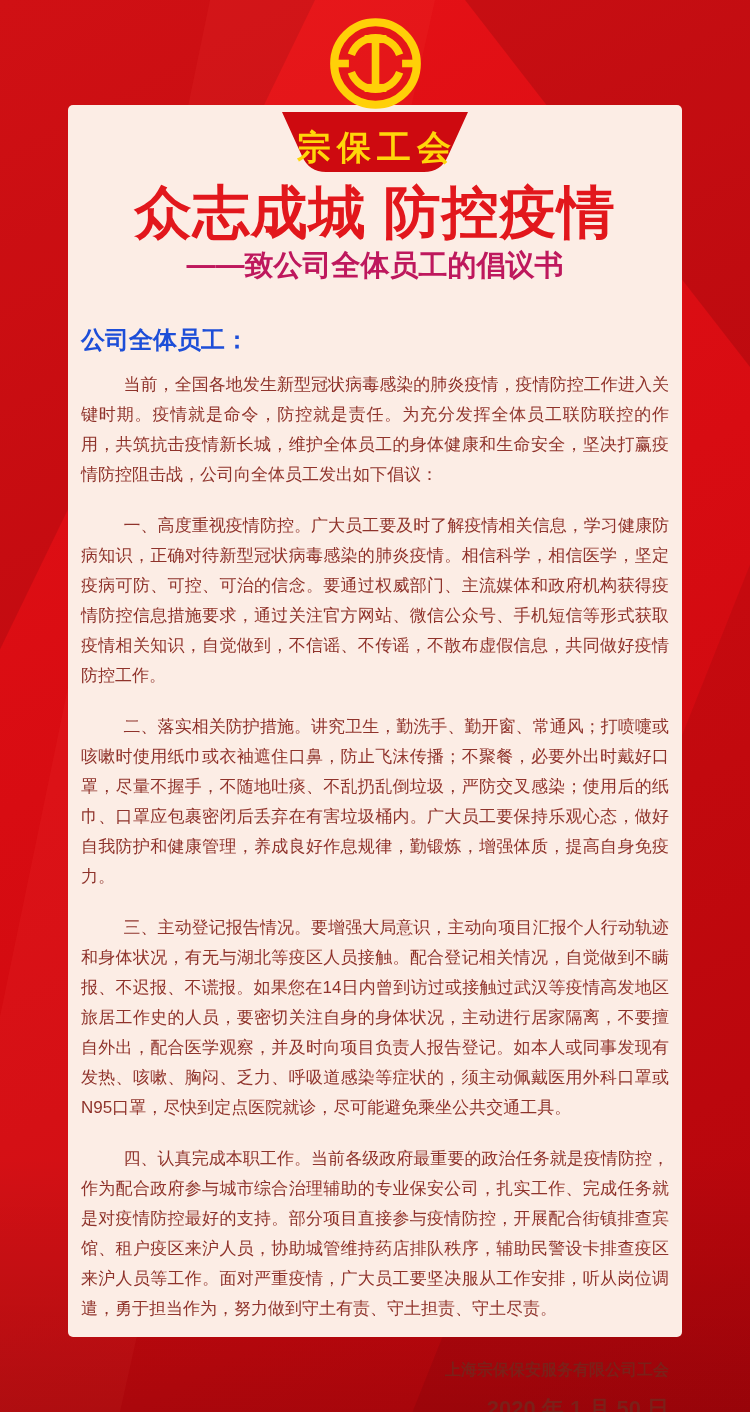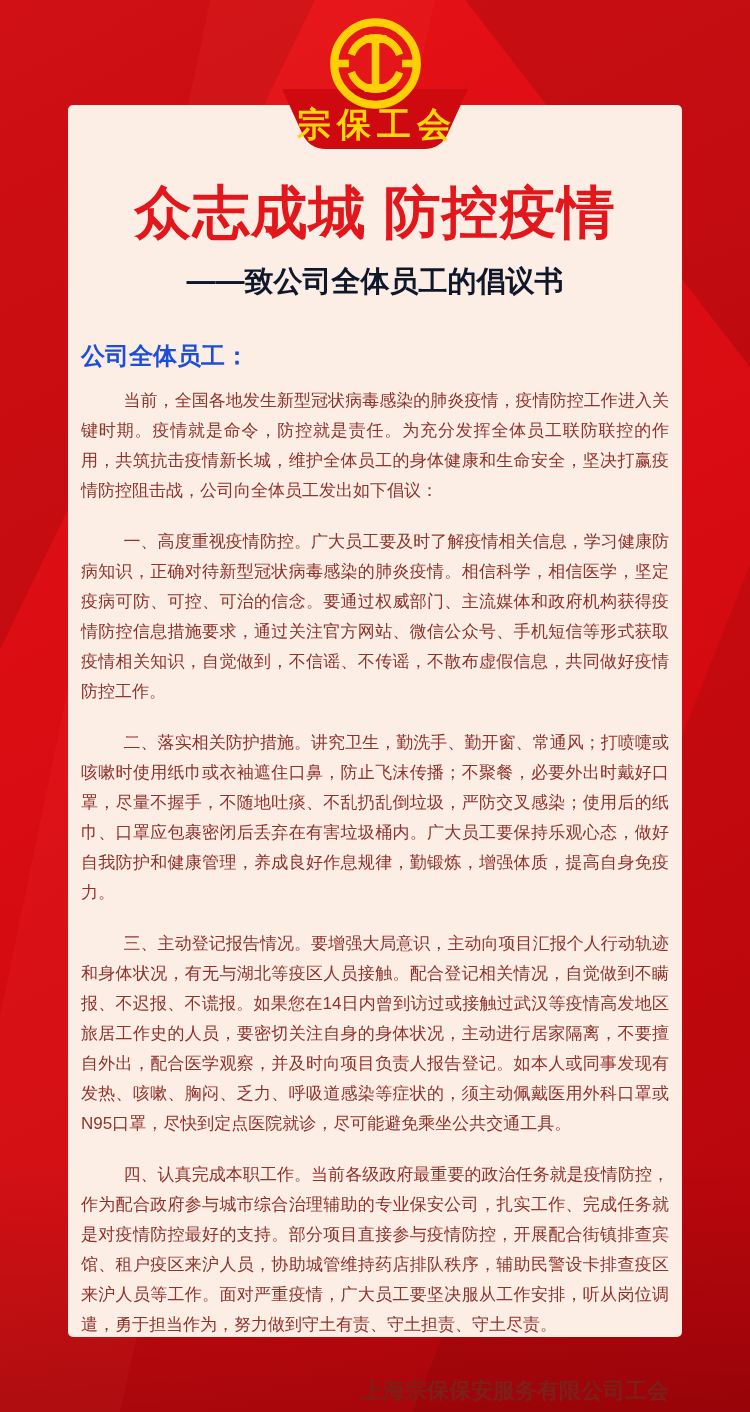--- a/index.html
+++ b/index.html
@@ -38,21 +38,21 @@
   .card {
     position: absolute;
     left: 68px; top: 105px;
     width: 614px; height: 1232px;
     background: #fcede5;
     border-radius: 5px;
   }
 
   .banner {
     position: absolute;
-    left: 282px; top: 89px;
+    left: 282px; top: 112px;
     width: 186px; height: 62px;
   }
   .banner svg { position:absolute; left:0; top:0; }
   .org-name {
     position: absolute;
     left: 0; top: 13px;
     width: 100%;
     text-align: center;
     font-size: 34px;
     font-weight: bold;
@@ -71,25 +71,25 @@
   .title {
     margin: 76px 0 0;
     text-align: center;
     font-size: 57px;
     font-weight: 900;
     color: #e2171c;
     letter-spacing: 1px;
     line-height: 1.12;
   }
   .subtitle {
-    margin: 17px 0 0;
+    margin: 1px 0 0;
     text-align: center;
     font-size: 29px;
     font-weight: bold;
-    color: #0f172a;
+    color: #be185d;
   }
 
   .content { margin: 38px 13px 0; }
   .salutation {
     font-size: 24px;
     font-weight: bold;
     color: #1d4ed8;
     margin: 0 0 14px;
   }
   .body-para {
@@ -102,21 +102,21 @@
     margin: 0 0 21px;
   }
   .body-para:last-of-type { margin-bottom: 0; }
 
   .signature {
     margin: 36px 13px 0;
     text-align: right;
     color: #7c2019;
     font-weight: bold;
   }
-  .signature .org { font-size: 22px; margin: 0; }
+  .signature .org { font-size: 16px; margin: 0; }
   .signature .date { font-size: 22px; margin: 13px 0 0; }
 </style>
 </head>
 <body>
 
 <div class="poster">
 
   <div class="bg-shape s1"></div>
   <div class="bg-shape s2"></div>
   <div class="bg-shape s3"></div>

